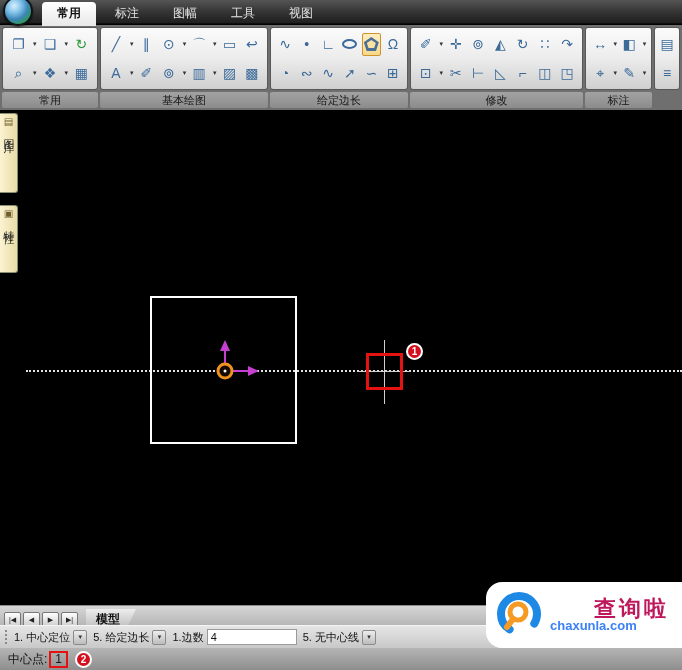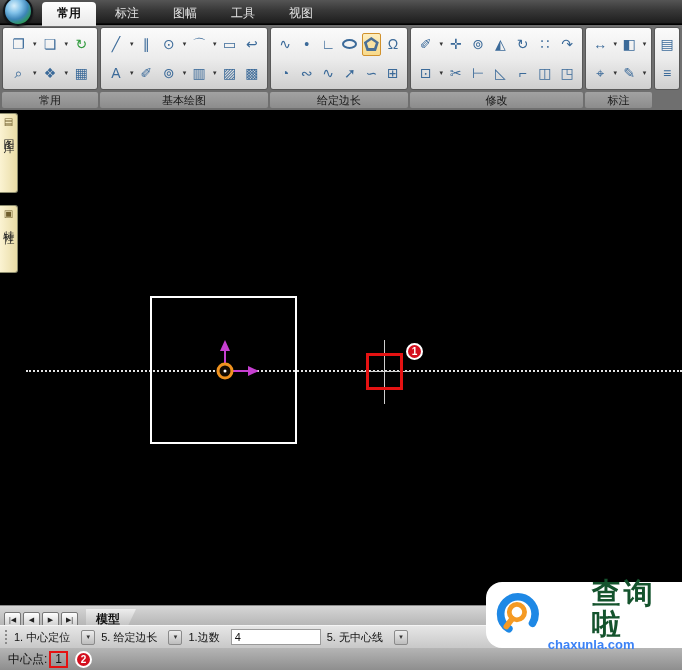--- a/index.html
+++ b/index.html
@@ -56,39 +56,39 @@
   .ch-h { position:absolute; left:358px; top:261px; width:52px; height:1px; background:#cfcfcf; }
 
   .badge { width:17px; height:17px; border-radius:50%; background:#d40f1e; border:2px solid #ffffff;
     color:#fff; font-size:10px; font-weight:bold; display:flex; align-items:center; justify-content:center; }
   #badge-1 { position:absolute; left:406px; top:233px; }
 
   
   .watermark { position:absolute; right:0; top:582px; width:196px; height:66px; background:#fff;
     border-radius:16px 0 0 16px; display:flex; align-items:center; padding-left:6px; z-index:60; }
   .wm-text { display:flex; flex-direction:column; margin-left:4px; }
-  .wm-title { font-size:29px; font-weight:bold; color:#14532d; letter-spacing:3px; line-height:1.05;margin-left:44px; }
+  .wm-title { font-size:22px; font-weight:bold; color:#be185d; letter-spacing:3px; line-height:1.05;margin-left:44px; }
   .wm-domain { font-size:13px; font-weight:bold; color:#3b82f6; margin-top:-2px; }
 
   
   .sheetbar { position:absolute; left:0; top:605px; width:682px; height:28px;
     background:linear-gradient(#d6d6d6,#a9a9a9); border-top:1px solid #8a8a8a;
     display:flex; align-items:center; padding-left:4px; gap:2px; z-index:3; }
   .navbtn { width:17px; height:15px; background:linear-gradient(#fefefe,#cfcfcf); border:1px solid #777;
     border-radius:2px; font-size:7px; color:#222; display:flex; align-items:center; justify-content:center; cursor:default; }
   .model-tab { margin-left:6px; padding:2px 16px 2px 10px; background:linear-gradient(#ededed,#b9b9b9);
     clip-path:polygon(0 0,100% 0,calc(100% - 10px) 100%,0 100%);
     font-size:12px; font-weight:bold; color:#111; cursor:default; }
 
   
   .optionsbar { position:absolute; left:0; top:625px; width:682px; height:23px;
     background:linear-gradient(#e6e6e6,#c8c8c8); border-top:1px solid #f4f4f4;
     display:flex; align-items:center; gap:6px; padding:0 5px; font-size:11px; color:#111; z-index:3; }
   .grip { width:3px; height:14px; border-left:2px dotted #8a8a8a; }
-  .opt-item { display:flex; align-items:center; gap:11px; white-space:nowrap; }
+  .opt-item { display:flex; align-items:center; gap:3px; white-space:nowrap; }
   .opt-dd { width:14px; height:15px; background:linear-gradient(#ededed,#bdbdbd); border:1px solid #8a8a8a;
     border-radius:2px; font-size:7px; color:#333; display:flex; align-items:center; justify-content:center; cursor:default; }
   .opt-input { height:16px; background:#fff; border:1px solid #9a9a9a; font-size:11px; padding:0 3px;
     font-family:inherit; color:#111; }
 
   
   .commandbar { position:absolute; left:0; top:648px; width:682px; height:22px;
     background:linear-gradient(#b5b5b5,#8e8e8e); display:flex; align-items:center;
     padding-left:8px; font-size:12px; color:#141414; gap:2px; z-index:3; }
   .cmd-valbox { border:2px solid #e51212; min-width:16px; height:17px; line-height:13px;

